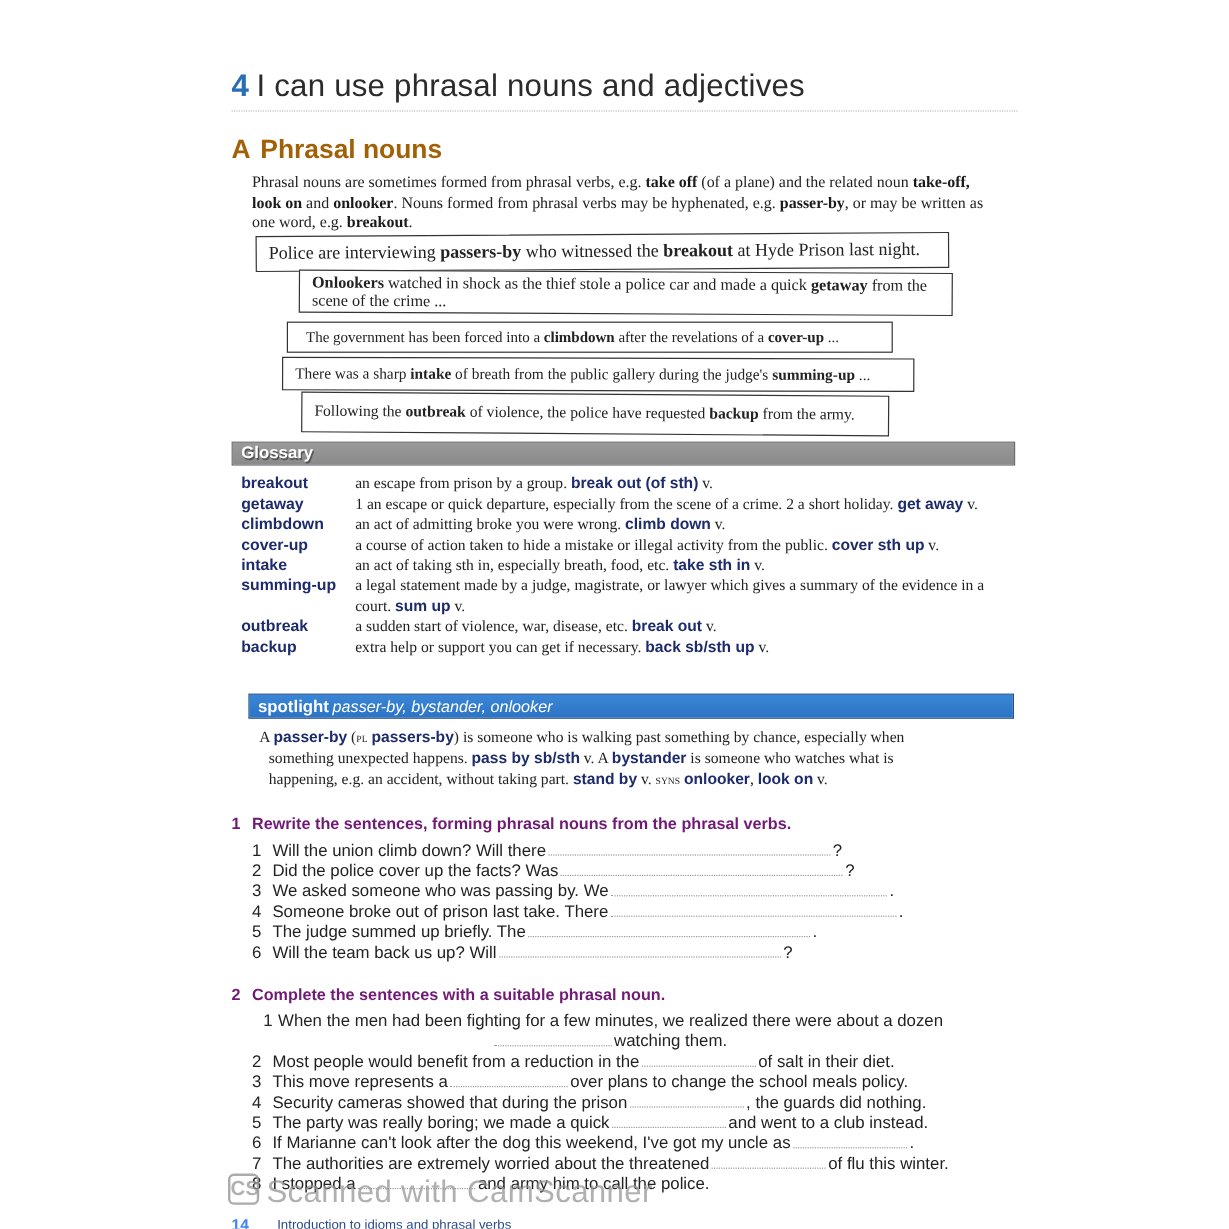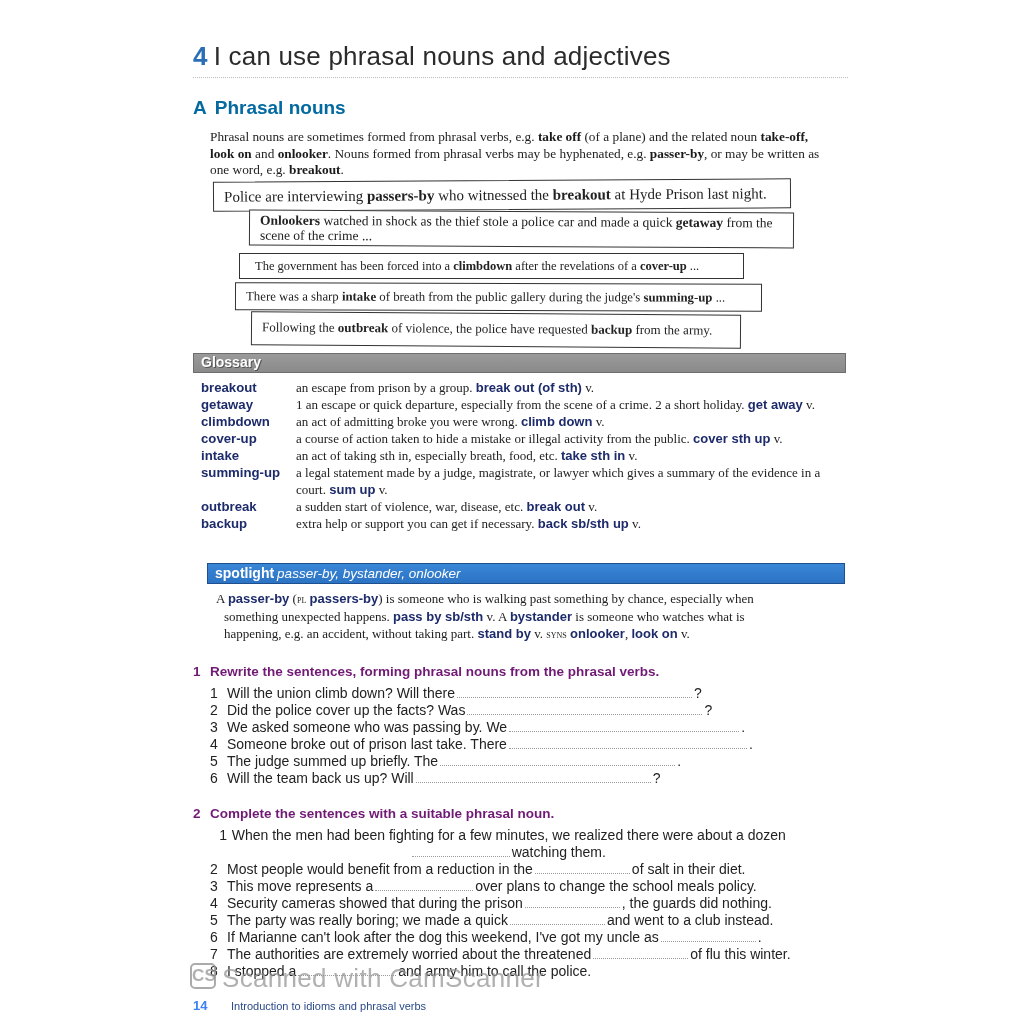--- a/index.html
+++ b/index.html
@@ -3,36 +3,36 @@
 <meta charset="utf-8">
 <style>
   html, body { margin: 0; padding: 0; }
   body {
     width: 1024px; height: 1024px; overflow: hidden;
     background: #ffffff;
     position: relative;
     font-family: "DejaVu Serif", serif;
     color: #1f1f1f;
   }
-  .page { position: absolute; left: 0; top: 1px; width: 1024px; height: 761px; }
+  .page { position: absolute; left: 0; top: 16px; width: 1024px; height: 761px; }
 
   .chapter-title {
     position: absolute; left: 193px; top: 40px;
     font-family: "Liberation Sans", sans-serif;
     font-size: 26px; color: #2b2b2b; letter-spacing: 0.2px;
   }
   .chapter-title .num { color: #2a6fb6; font-weight: bold; margin-right: 6px; }
   .title-rule {
     position: absolute; left: 193px; top: 76px; width: 655px; height: 0;
     border-top: 1px dotted #bdbdbd;
   }
   .section-title {
     position: absolute; left: 193px; top: 96px;
-    font-family: "Liberation Sans", sans-serif; font-size: 19px; font-weight: bold;
-    color: #0369a1;
+    font-family: "Liberation Sans", sans-serif; font-size: 22px; font-weight: bold;
+    color: #a16207;
   }
   .section-title .letter { margin-right: 8px; }
 
   .intro {
     position: absolute; left: 210px; top: 128px; width: 625px;
     font-family: "Liberation Serif", serif; font-size: 13.3px; line-height: 16.5px;
     color: #222;
   }
   .intro b { color: #1a1a1a; }
 

